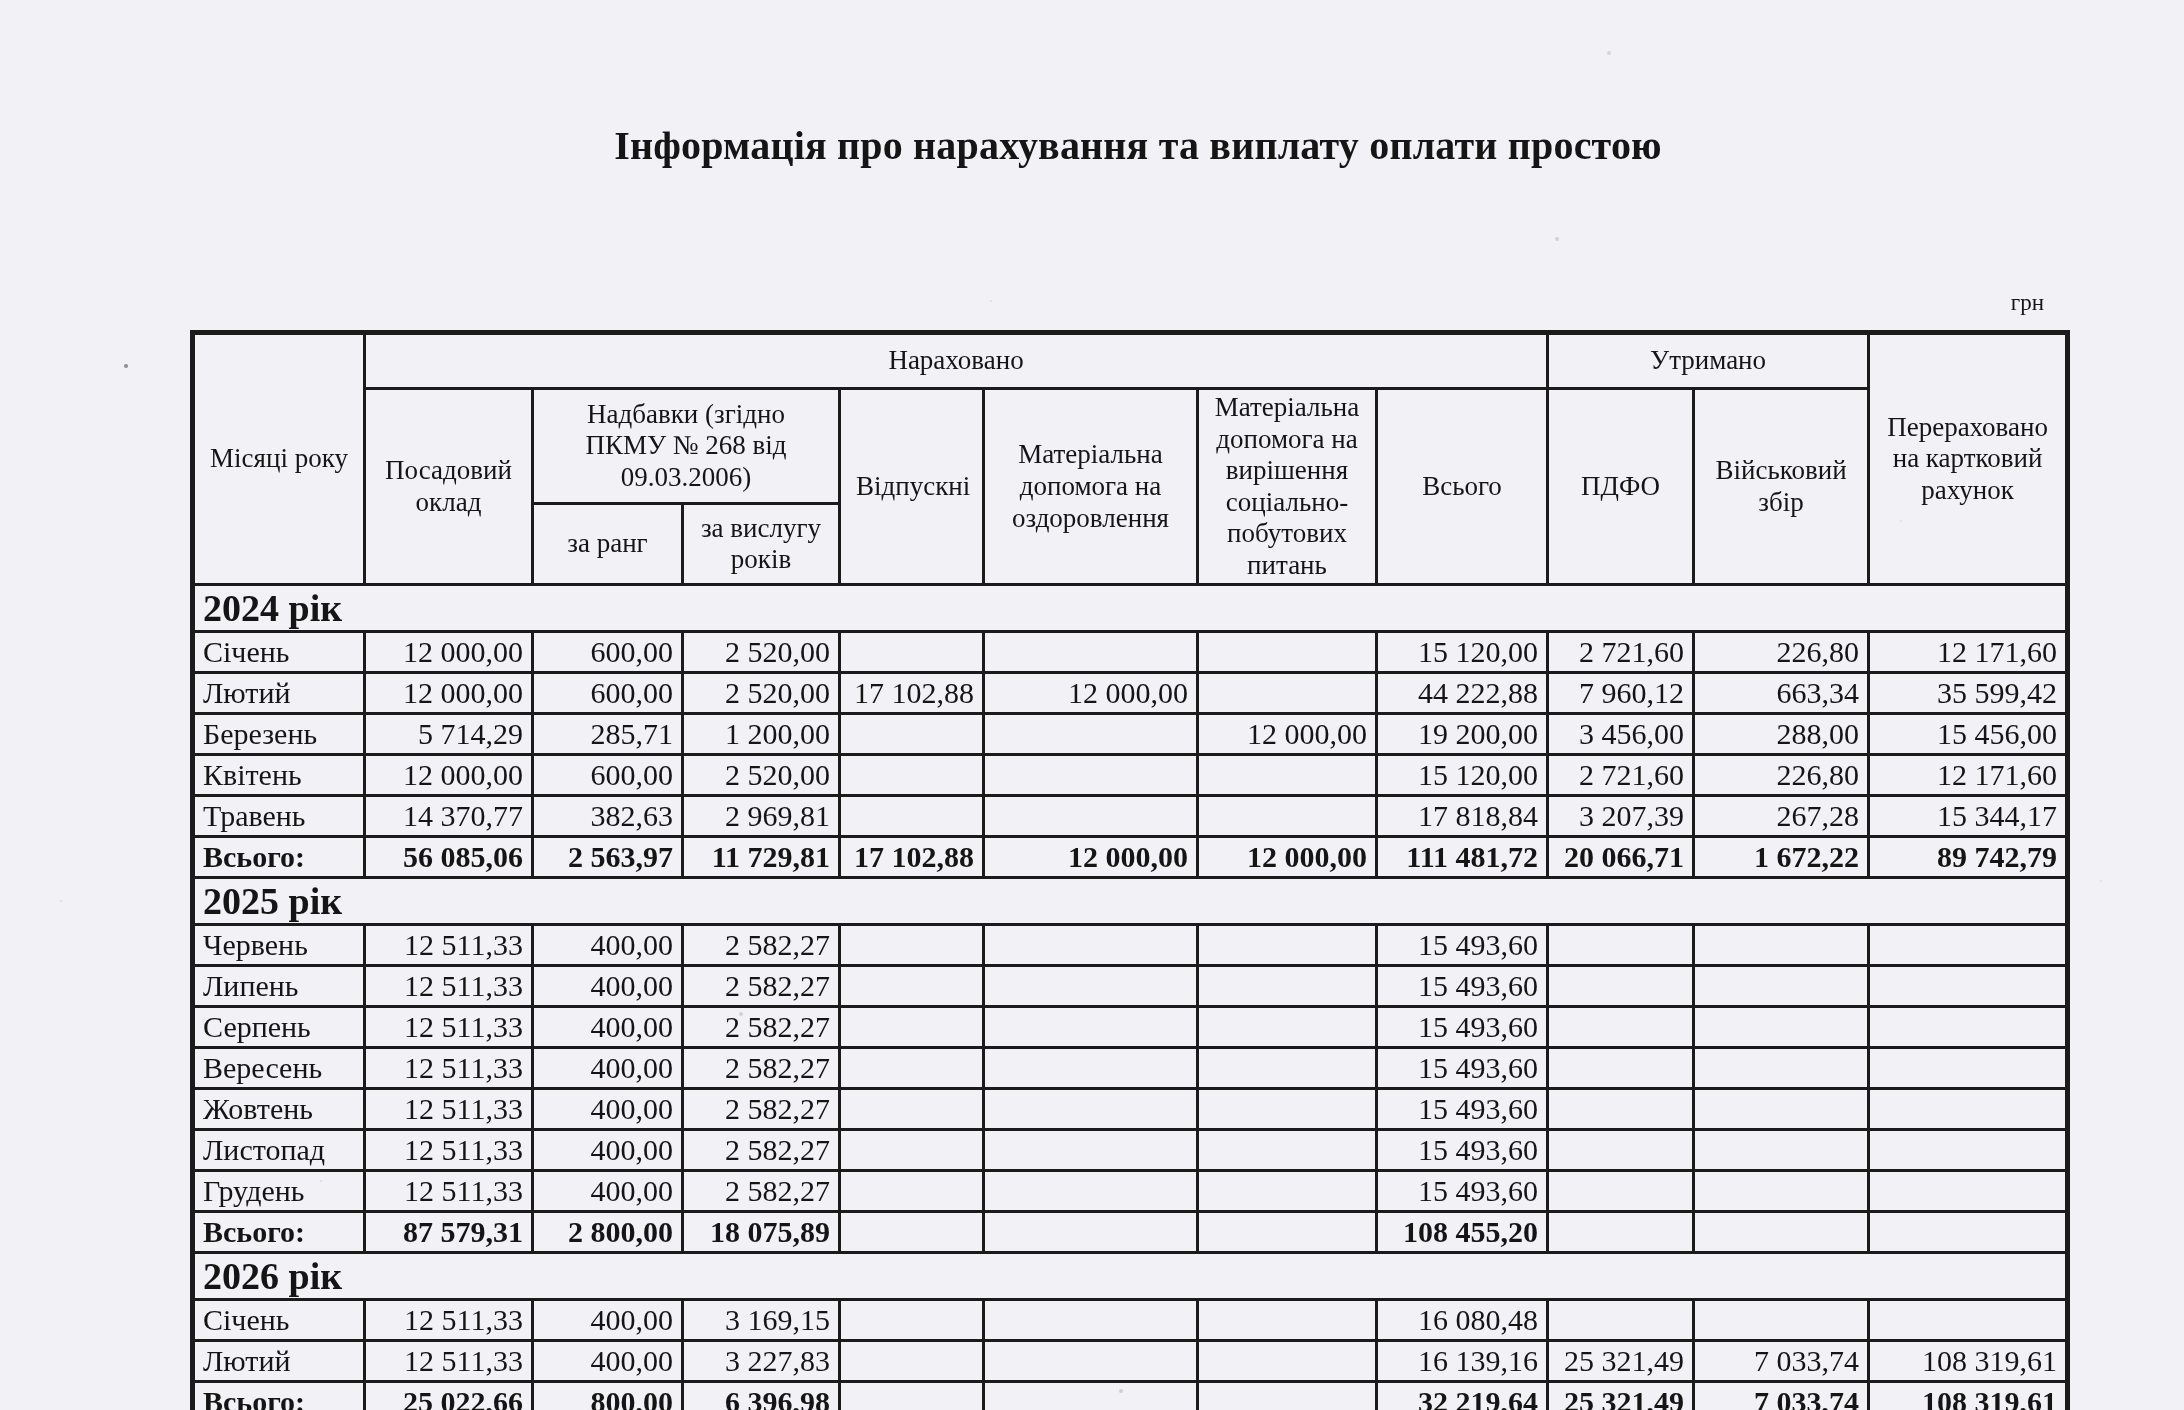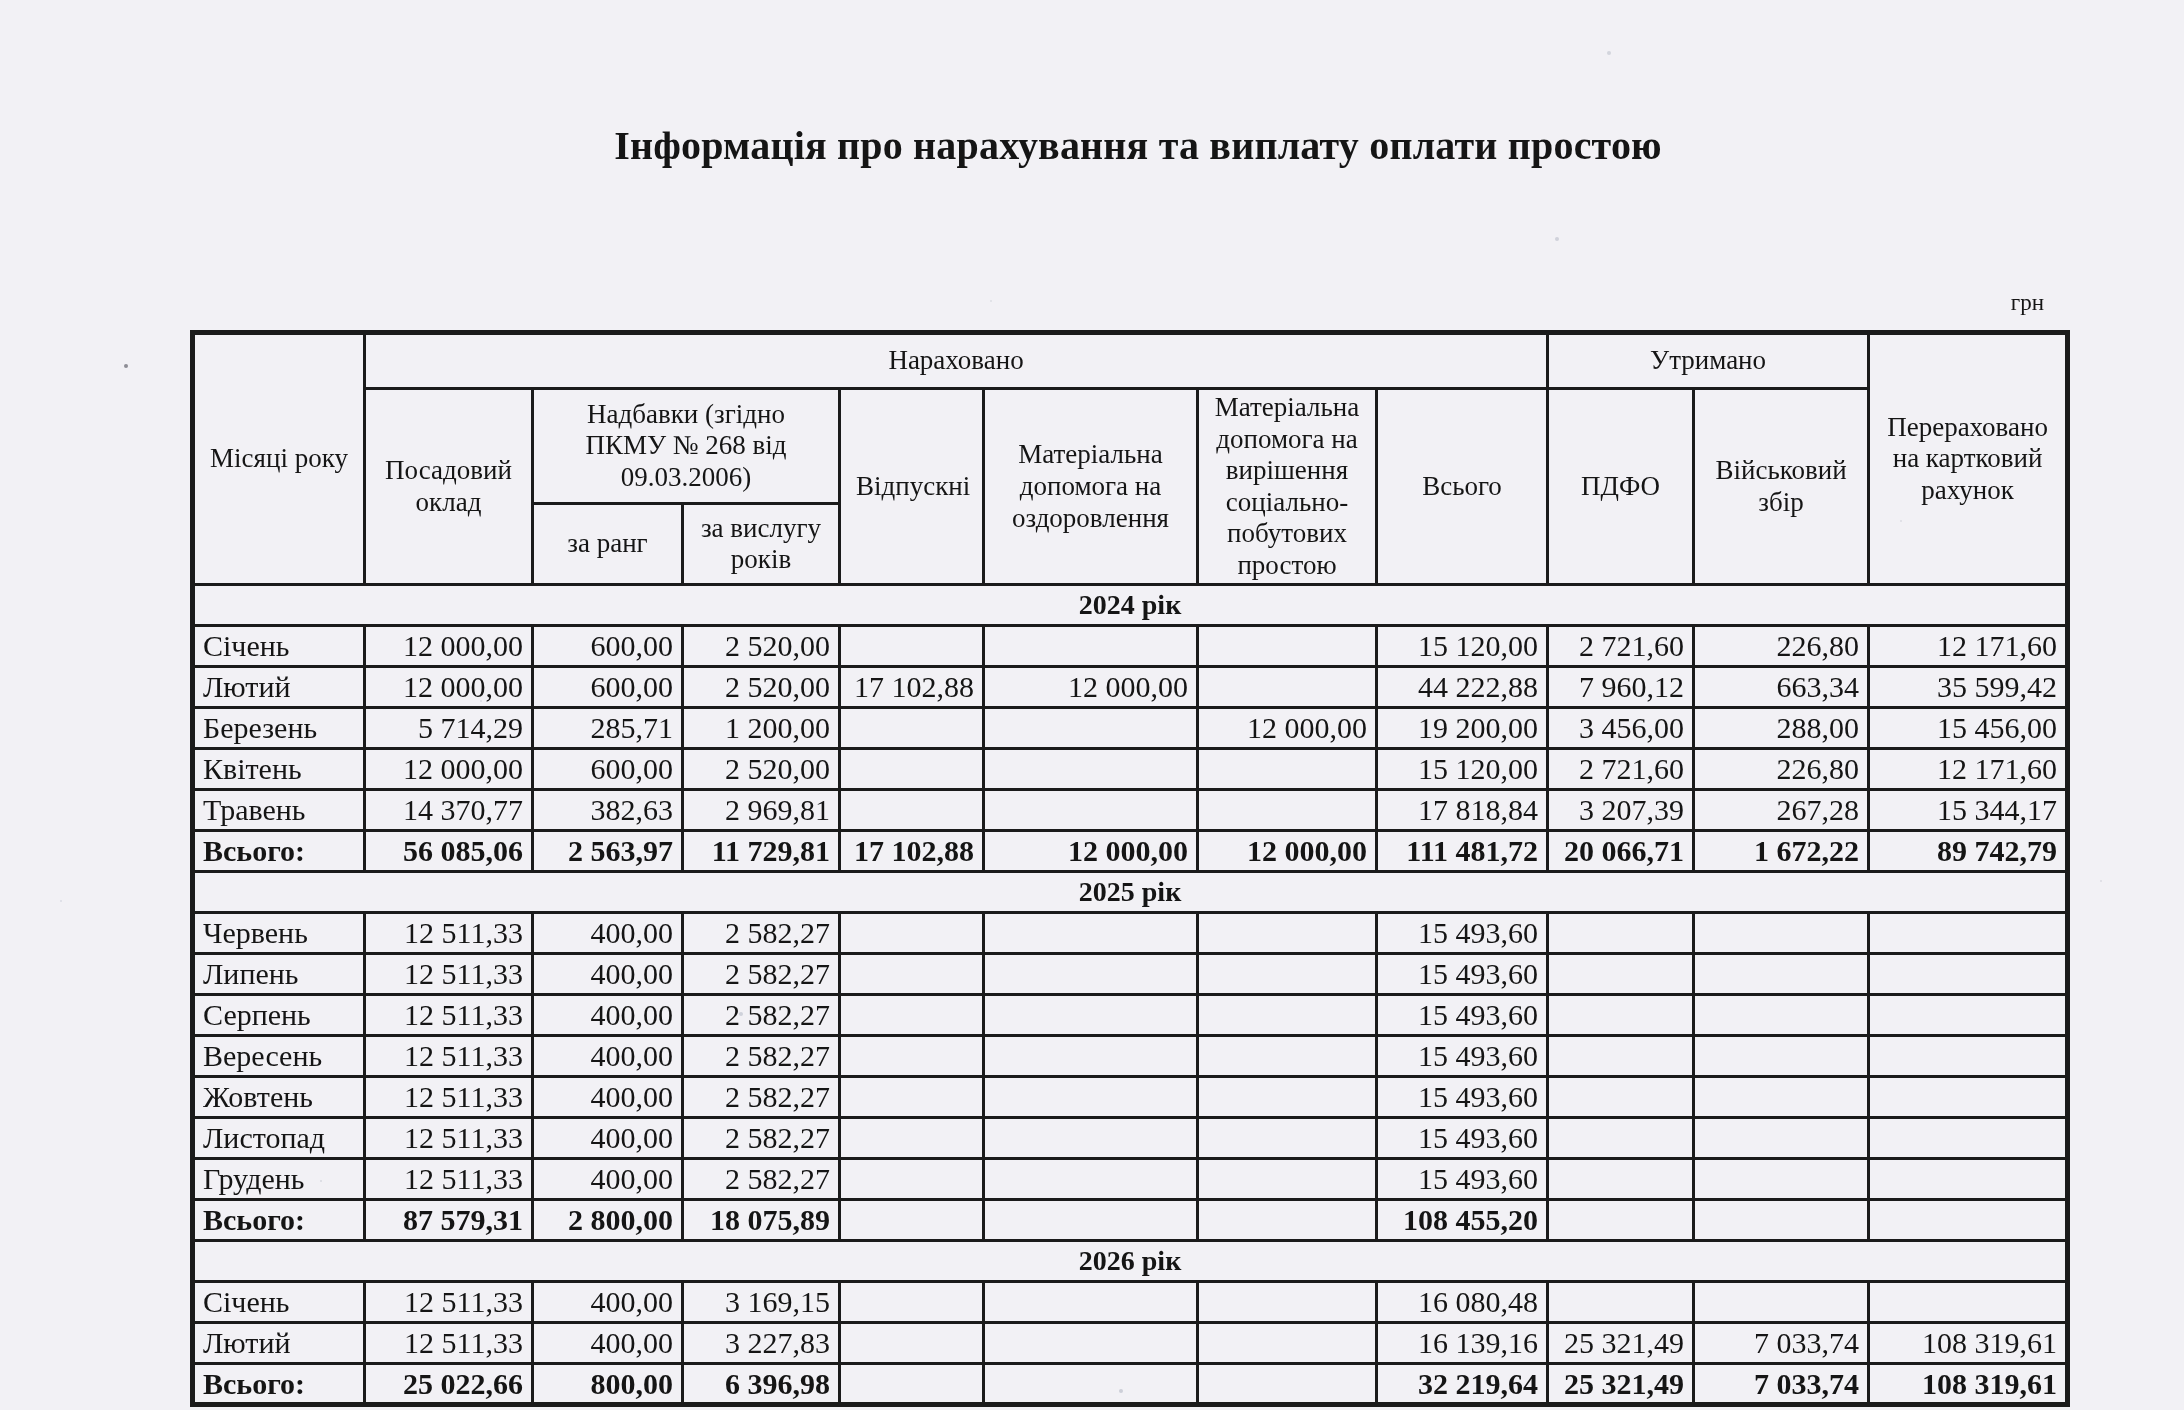--- a/index.html
+++ b/index.html
@@ -81,23 +81,22 @@
   tr.hdr-3 { height: 72px; }
   table.salary td {
     font-size: 30px;
     vertical-align: middle;
     padding: 0 8px;
     white-space: nowrap;
     overflow: hidden;
   }
   tr.band-row { height: 41px; }
   tr.band-row td {
-    text-align: center;
     font-weight: bold;
-    font-size: 28px;
+    font-size: 38px;
   }
   tr.data-row { height: 41px; }
   td.month { text-align: left; padding-left: 8px; }
   td.num   { text-align: right; padding-right: 10px; }
   tr.total-row td { font-weight: bold; }
 </style>
 </head>
 <body>
 
 <div class="scan-noise"></div>
@@ -127,21 +126,21 @@
       <th rowspan="3">Місяці року</th>
       <th colspan="7">Нараховано</th>
       <th colspan="2">Утримано</th>
       <th rowspan="3">Перераховано на картковий рахунок</th>
     </tr>
     <tr class="hdr-2">
       <th rowspan="2">Посадовий оклад</th>
       <th colspan="2">Надбавки (згідно ПКМУ № 268 від 09.03.2006)</th>
       <th rowspan="2">Відпускні</th>
       <th rowspan="2">Матеріальна допомога на оздоровлення</th>
-      <th rowspan="2">Матеріальна допомога на вирішення соціально-побутових простою</th>
+      <th rowspan="2">Матеріальна допомога на вирішення соціально-побутових питань</th>
       <th rowspan="2">Всього</th>
       <th rowspan="2">ПДФО</th>
       <th rowspan="2">Військовий збір</th>
     </tr>
     <tr class="hdr-3">
       <th>за ранг</th>
       <th>за вислугу років</th>
     </tr>
   </thead>
   <tbody>

